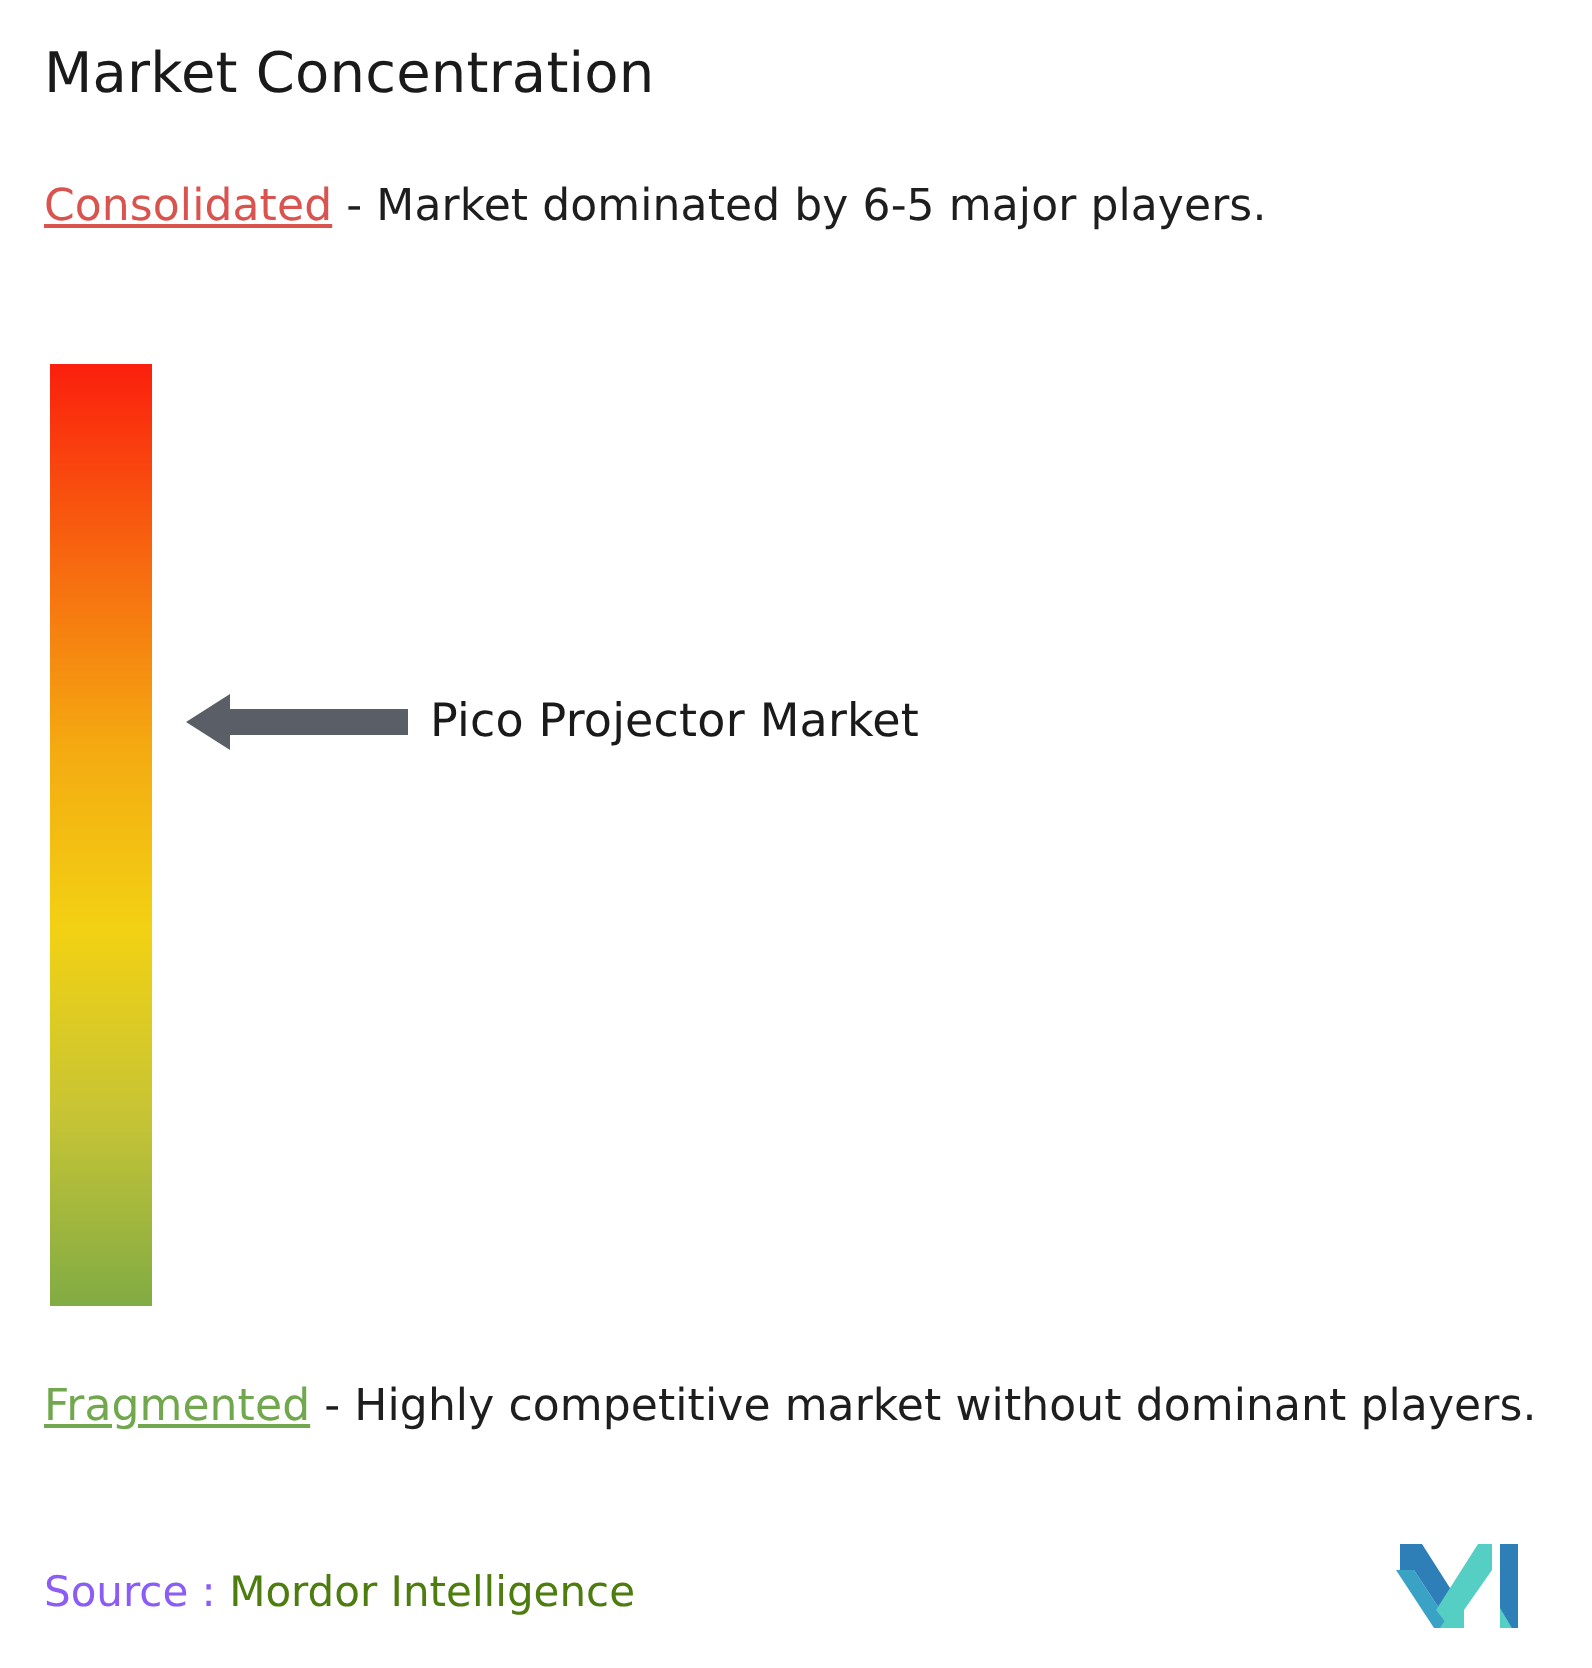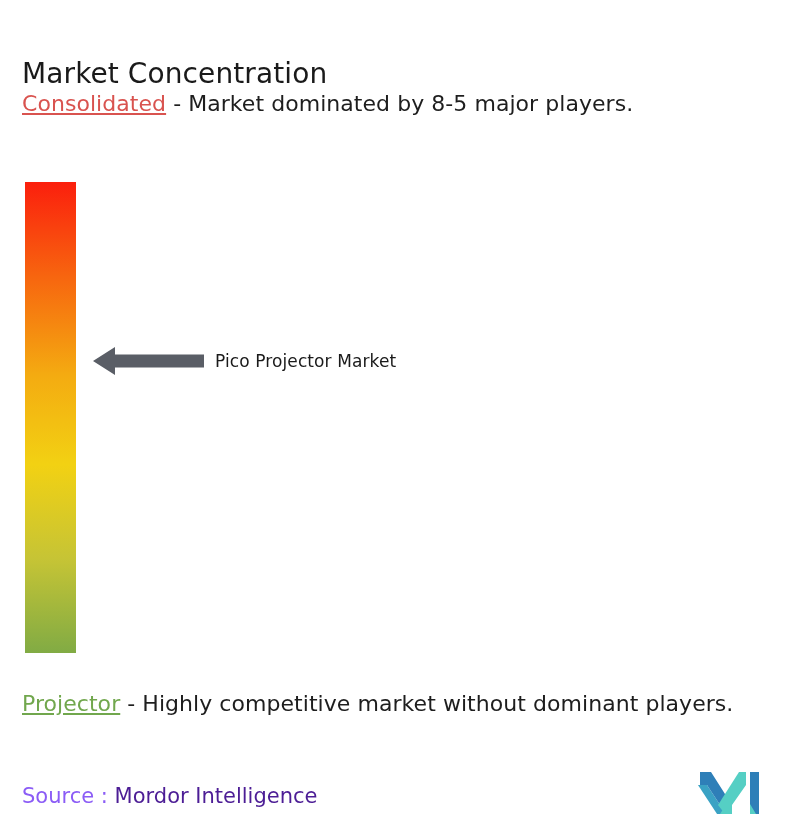--- a/index.html
+++ b/index.html
@@ -19,21 +19,20 @@
   
   .page-title {
     position: absolute;
     left: 22px;
     top: 20px;
     font-size: 28px;
     line-height: 34px;
     color: #1a1a1a;
     letter-spacing: 0.1px;
     white-space: nowrap;
-    margin-top: 37px;
   }
 
   
   .legend-block {
     position: absolute;
     font-size: 22px;
     line-height: 31px;
     color: #1e1e1e;
     letter-spacing: 0.05px;
   }
@@ -88,68 +87,68 @@
     align-items: center;
   }
   .pointer-arrow {
     display: block;
     width: 111px;
     height: 32px;
     flex: none;
   }
   .pointer-label {
     margin-left: 11px;
-    font-size: 17px;
+    font-size: 23px;
     line-height: 32px;
     color: #1a1a1a;
     white-space: nowrap;
     letter-spacing: 0.1px;
   }
 
   
   .source-line {
     position: absolute;
     left: 22px;
     top: 783px;
     font-size: 21px;
     line-height: 26px;
     color: #6e6e6e;
     white-space: nowrap;
   }
   .source-label { color: #8b5cf6; }
-  .source-value { color: #4c1d95; }
+  .source-value { color: #4d7c0f; }
 
   .brand-logo {
     position: absolute;
     left: 698px;
     top: 772px;
     width: 66px;
     height: 42px;
   }
 </style>
 </head>
 <body>
 
 <div class="page-title">Market Concentration</div>
 
 <div class="legend-block legend-top">
-  <span class="legend-term consolidated" style="color: rgb(217, 83, 79);">Consolidated</span><span class="legend-desc"> - Market dominated by 8-5 major players.</span>
+  <span class="legend-term consolidated" style="color: rgb(217, 83, 79);">Consolidated</span><span class="legend-desc"> - Market dominated by 6-5 major players.</span>
 </div>
 
 <div class="gradient-bar" style="background: linear-gradient(rgb(251, 31, 13) 0%, rgb(247, 101, 15) 20%, rgb(244, 171, 17) 41%, rgb(242, 209, 19) 60%, rgb(198, 196, 53) 80%, rgb(129, 171, 68) 100%);"></div>
 
 <div class="pointer-group" style="top: 345px;">
   <svg class="pointer-arrow" viewBox="0 0 111 32">
     <polygon points="0,16 22,2 22,9.5 111,9.5 111,22.5 22,22.5 22,30" fill="#5a5e66"></polygon>
   </svg>
   <span class="pointer-label">Pico Projector Market</span>
 </div>
 
 <div class="legend-block legend-bottom">
-  <span class="legend-term fragmented" style="color: rgb(113, 167, 77);">Projector</span><span class="legend-desc">  - Highly competitive market without dominant players.</span>
+  <span class="legend-term fragmented" style="color: rgb(113, 167, 77);">Fragmented</span><span class="legend-desc">  - Highly competitive market without dominant players.</span>
 </div>
 
 <div class="source-line">
   <span class="source-label">Source :</span>
   <span class="source-value">Mordor Intelligence</span>
 </div>
 
 <svg class="brand-logo" viewBox="0 0 66 42">
 
   <polygon points="0,13 9,13 28,42 19,42" fill="#3aa2c4"></polygon>

